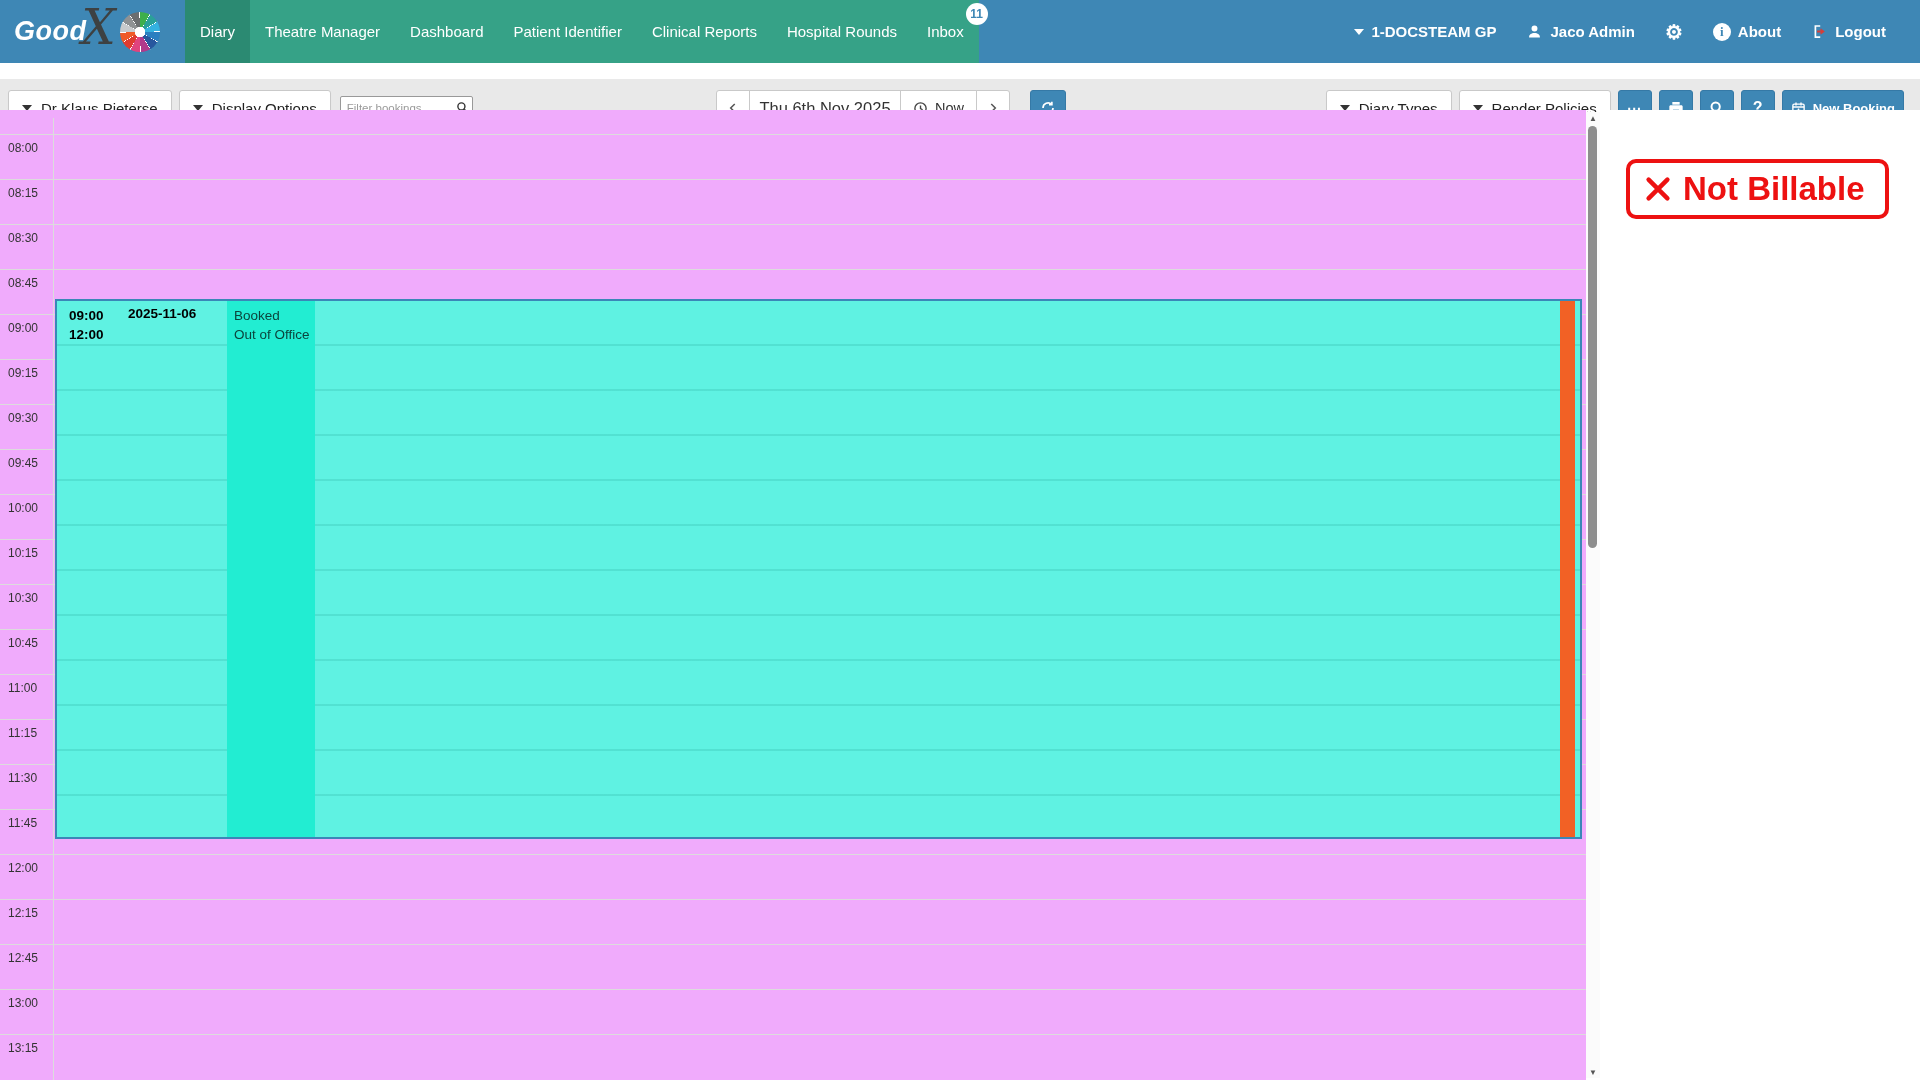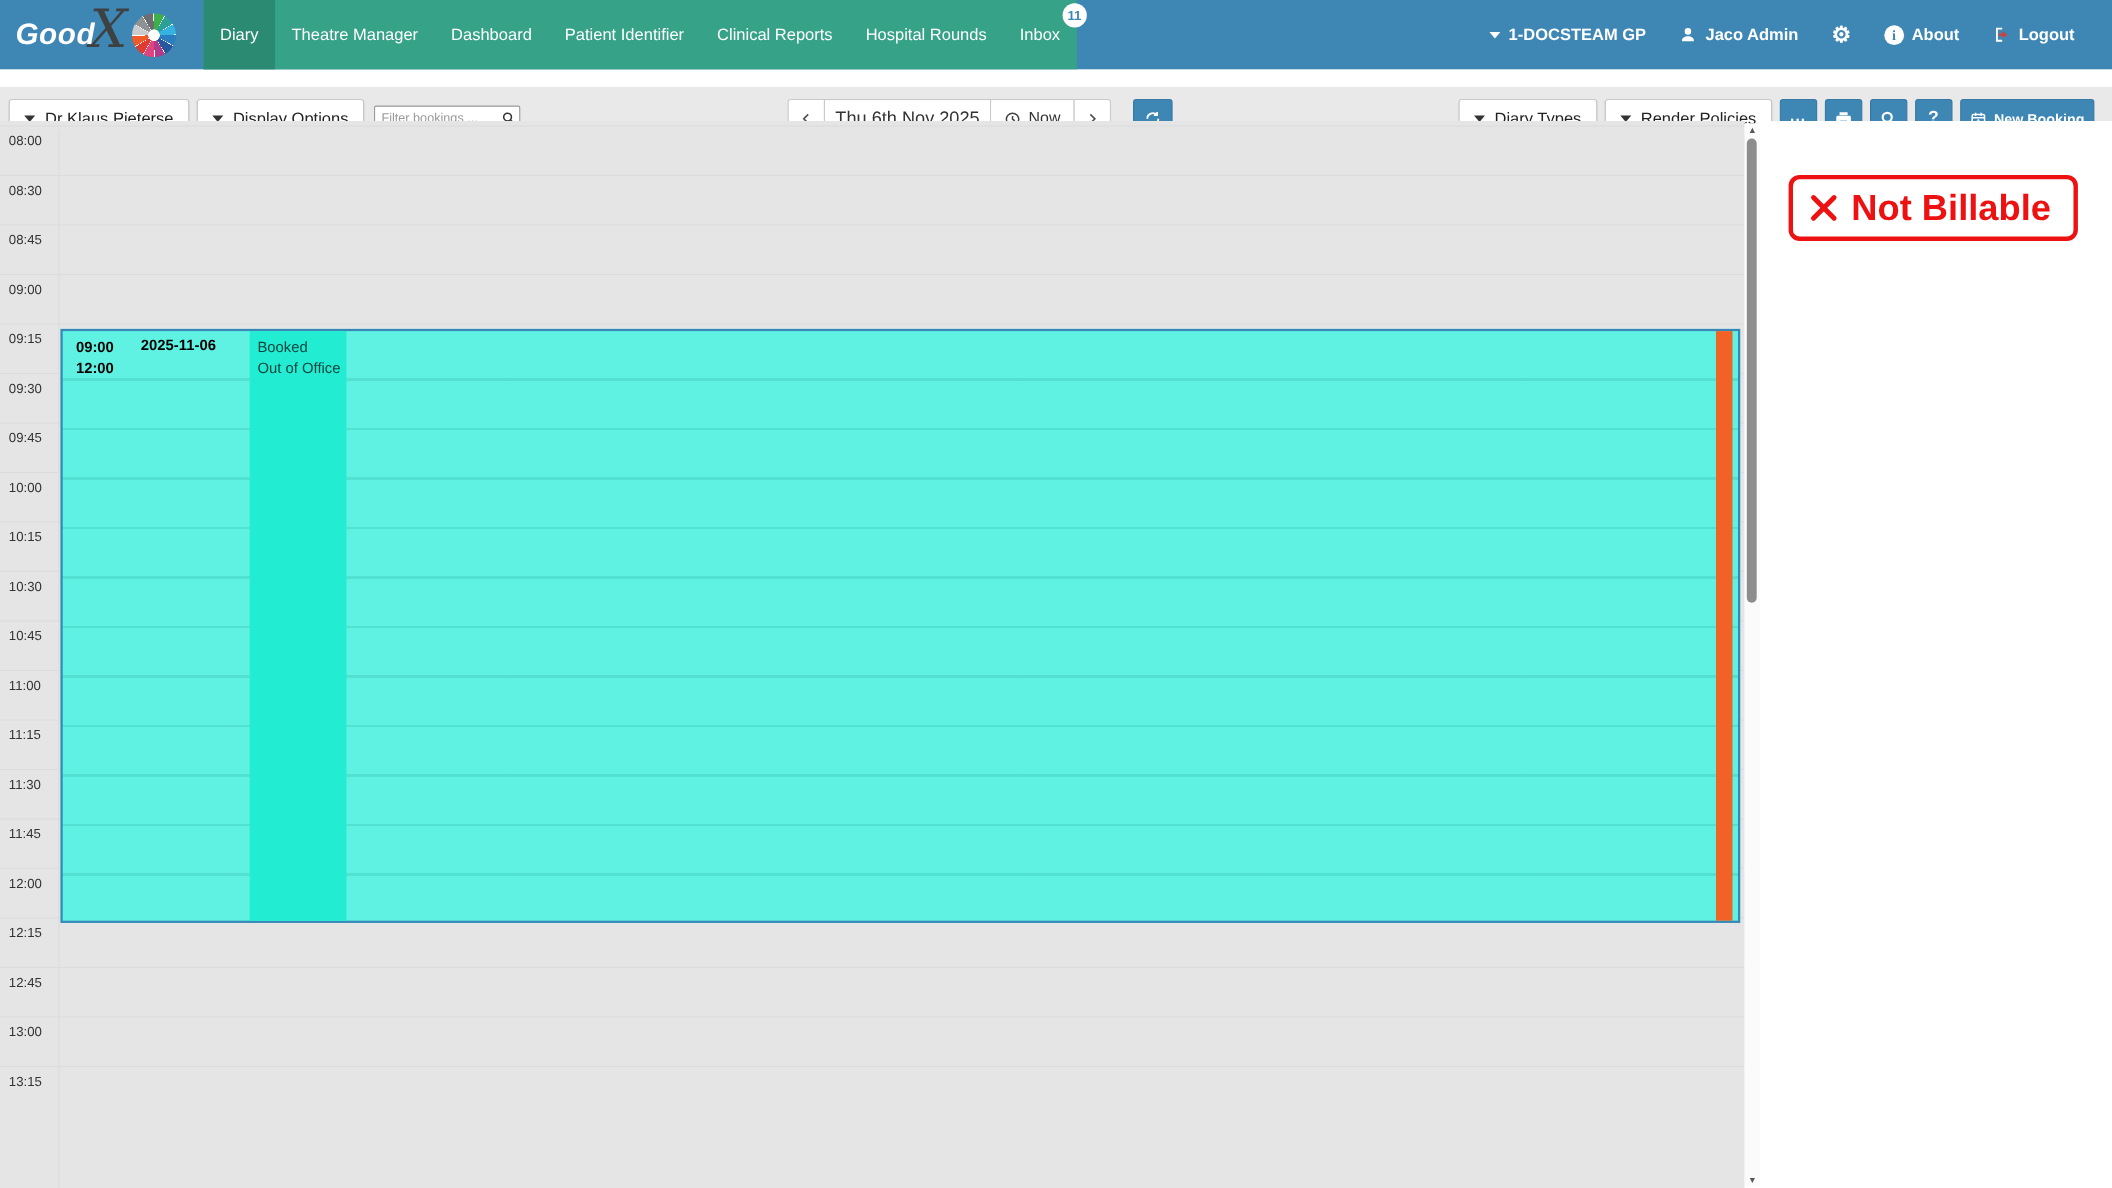--- a/index.html
+++ b/index.html
@@ -61,22 +61,22 @@
   .seg-now { padding:12px 12px; gap:7px; font-size:14.5px; color:#333; }
   .btn-blue { height:36px; min-width:34px; background:#3e87b5; border:1px solid #3579a6;
               border-radius:3px; color:#fff; display:flex; align-items:center; justify-content:center;
               gap:7px; cursor:pointer; padding:0 8px; font-weight:bold; }
   .btn-refresh { margin-left:20px; width:36px; }
   .ellipsis { font-size:14px; letter-spacing:1px; line-height:1; padding-bottom:6px; }
   .qmark { font-size:16px; }
   .nb-label { font-size:13px; font-weight:bold; }
 
   
-  .calendar { position:absolute; top:110px; left:0; width:1586px; bottom:0; background:#e5e5e5;
-              padding-top:4px; overflow:hidden; }
+  .calendar { position:absolute; top:110px; left:0; width:1586px; bottom:0; background:#f0abfc;
+              padding-top:24px; overflow:hidden; }
   .trow { height:45px; border-top:1px solid #dcdcdc; position:relative; cursor:pointer; }
   .tlabel { position:absolute; left:8px; top:6px; font-size:12px; color:#333; }
   .gutter-line { position:absolute; left:53px; top:8px; bottom:0; width:1px; background:#dcdcdc; }
 
   .event { position:absolute; left:55px; top:189px; width:1527px; height:540px;
            background:#5ff2e2; border:2px solid #3a87b7; cursor:pointer; }
   .event::before { content:""; position:absolute; inset:0;
       background:repeating-linear-gradient(to bottom, rgba(0,0,0,0) 0 43px, rgba(3,122,108,.14) 43px 45px); }
   .ev-times { position:absolute; left:12px; top:5px; font-size:13.5px; font-weight:bold;
               color:#000; line-height:19px; z-index:2; }
@@ -249,20 +249,23 @@
     </div>
   </div>
 </div>
 
 <div class="calendar">
   <div>
       <div class="trow">
         <span class="tlabel">08:00</span>
       </div>
       <div class="trow">
+        <span class="tlabel">08:15</span>
+      </div>
+      <div class="trow">
         <span class="tlabel">08:30</span>
       </div>
       <div class="trow">
         <span class="tlabel">08:45</span>
       </div>
       <div class="trow">
         <span class="tlabel">09:00</span>
       </div>
       <div class="trow">
         <span class="tlabel">09:15</span>

